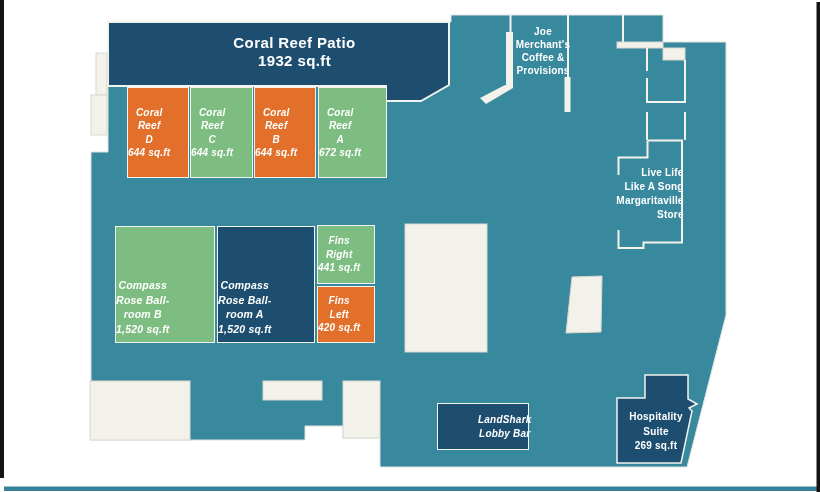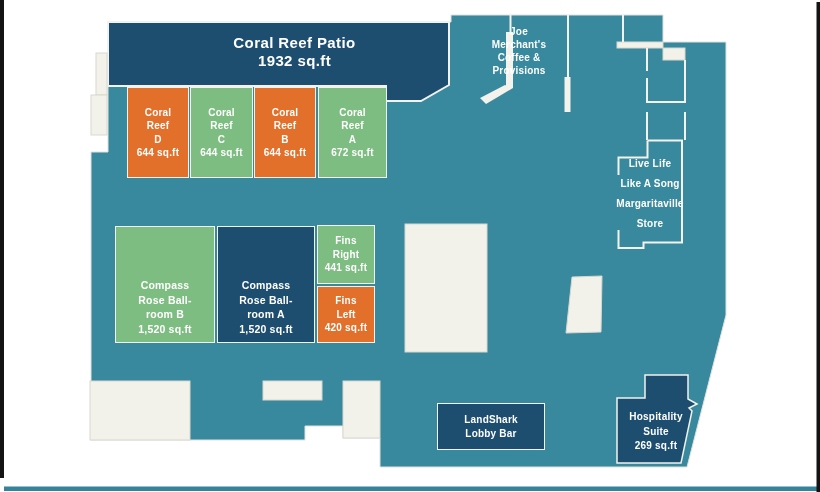--- a/index.html
+++ b/index.html
@@ -3,37 +3,37 @@
 <meta charset="utf-8">
 <style>
   html,body{margin:0;padding:0;background:#ffffff;}
   #stage{
     position:relative;width:820px;height:492px;overflow:hidden;
     background:var(--c-page,#fff);
     font-family:"Liberation Sans", sans-serif;
   }
   #plan-svg{position:absolute;left:0;top:0;}
   .room{
-    position:absolute;display:flex;align-items:center;justify-content:center;
+    position:absolute;display:flex;align-items:center;justify-content:flex-start;
     text-align:center;color:#fff;font-weight:bold;
-    border:1.5px solid #f2f2ee;box-sizing:border-box;
+    border:1.5px solid #f2f2ee;box-sizing:border-box;font-style:italic;
   }
   .room.orange{background:var(--c-orange,#E2702A);}
   .room.green{background:var(--c-green,#7EBD81);}
   .room.navy{background:var(--c-navy,#1D4E70);}
   .lbl{white-space:pre-line;}
   .fs10{font-size:10px;line-height:13.5px;letter-spacing:.2px;}
   .fs105{font-size:10.5px;line-height:14.5px;letter-spacing:.2px;margin-top:45px;}
   .overlay-label{
     position:absolute;display:flex;align-items:center;justify-content:center;
     text-align:center;color:#fff;font-weight:bold;pointer-events:none;
   }
   .patio-label{font-size:15px;line-height:18px;letter-spacing:.4px;padding-left:16px;}
   .joe-label{font-size:10px;line-height:13px;letter-spacing:.2px;}
-  .store-label{font-size:10px;line-height:20px;letter-spacing:.2px;}
+  .store-label{font-size:10px;line-height:14px;letter-spacing:.2px;text-align:right;}
   .hosp-label{font-size:10px;line-height:14.5px;letter-spacing:.2px;}
 </style>
 </head>
 <body>
 
 <div id="stage">
 
   <svg id="plan-svg" width="820" height="492" viewBox="0 0 820 492">
 
     <polygon points="108,22 451,22 451,15 663,15 663,42 726,42 726,315 687,467 380,467 380,438 343,438 343,426 305,426 305,440 91,440 91,152 108,152" style="fill:var(--c-teal);stroke:#dfe2de;stroke-width:1;"></polygon>
@@ -117,31 +117,31 @@
     <div class="lbl fs10">Fins
 Right
 441 sq.ft</div>
   </div>
   <div class="room orange" style="left:317px;top:286px;width:58px;height:57px;">
     <div class="lbl fs10">Fins
 Left
 420 sq.ft</div>
   </div>
 
-  <div class="room navy" style="left:437px;top:403px;width:108px;height:47px;">
+  <div class="room navy" style="left:437px;top:403px;width:92px;height:47px;padding-left:40px;">
     <div class="lbl fs10">LandShark
 Lobby Bar</div>
   </div>
 
   <div class="overlay-label patio-label" style="left:108px;top:26px;width:341px;height:52px;">
     <div class="lbl">Coral Reef Patio
 1932 sq.ft</div>
   </div>
 
-  <div class="overlay-label joe-label" style="left:476px;top:22px;width:86px;height:58px;">
+  <div class="overlay-label joe-label" style="left:500px;top:22px;width:86px;height:58px;">
     <div class="lbl">Joe
 Merchant's
 Coffee &amp;
 Provisions</div>
   </div>
 
   <div class="overlay-label store-label" style="left:603px;top:164px;width:94px;height:60px;">
     <div class="lbl">Live Life
 Like A Song
 Margaritaville

